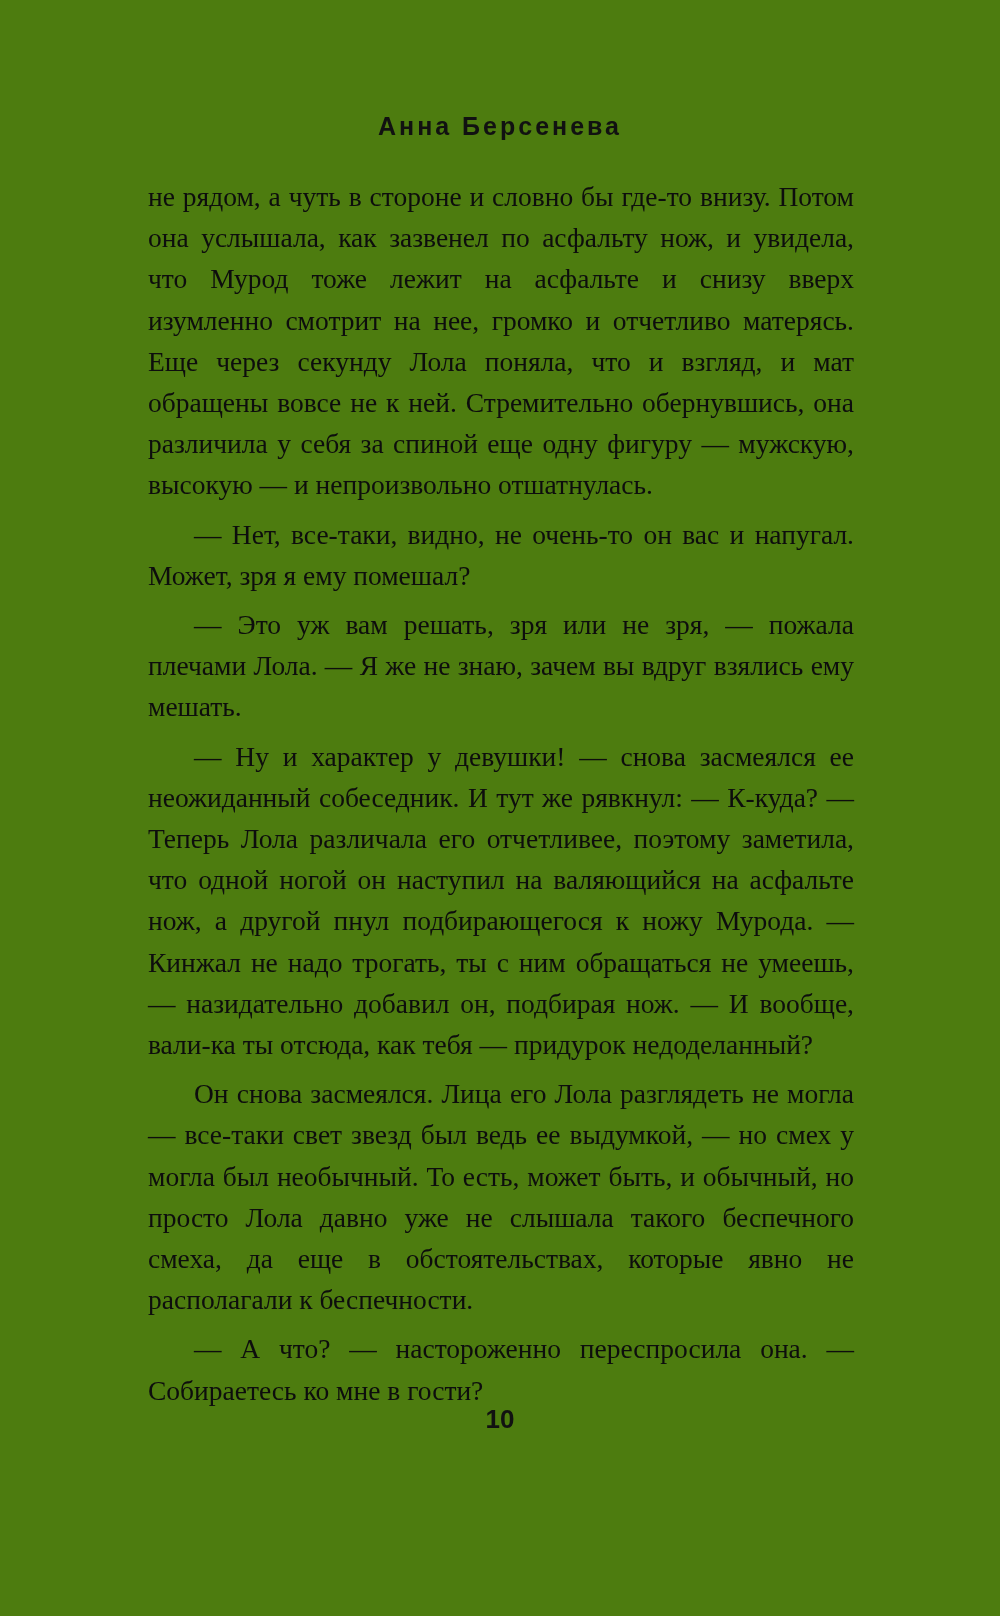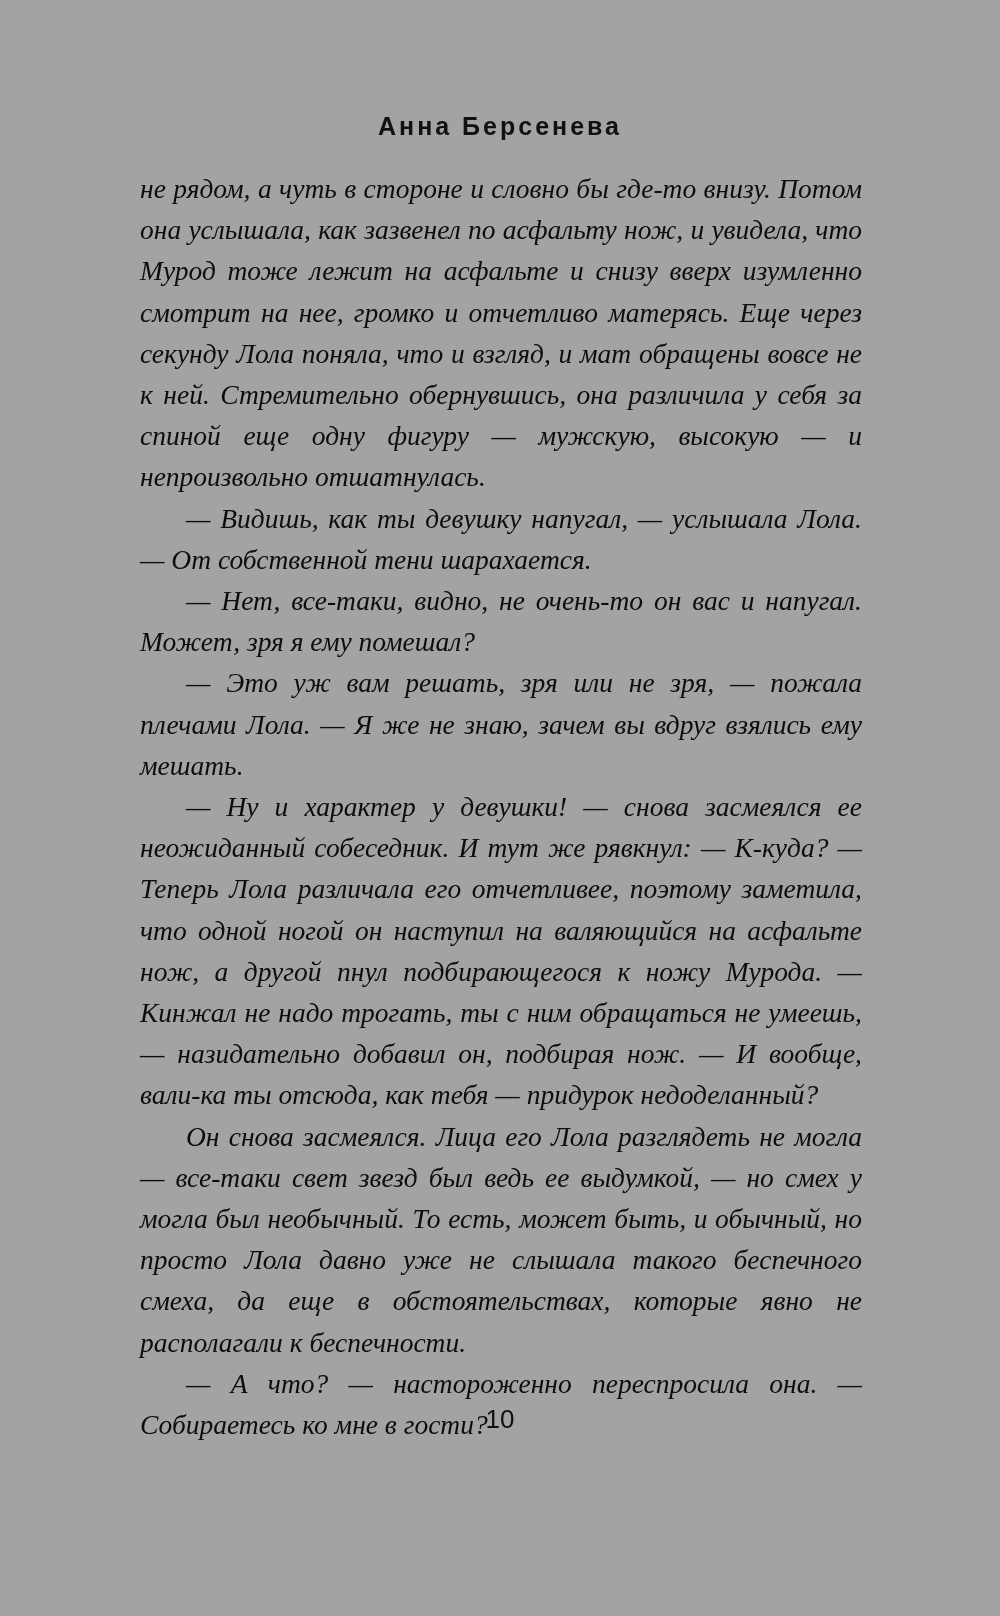--- a/index.html
+++ b/index.html
@@ -5,21 +5,21 @@
   html, body {
     margin: 0;
     padding: 0;
     background: #ffffff;
   }
   .page {
     position: relative;
     width: 1000px;
     height: 1616px;
     margin: 0 auto;
-    background: #a3a3a3;
+    background: #4d7c0f;
     overflow: hidden;
     font-family: "Liberation Serif", "DejaVu Serif", serif;
     color: #111111;
   }
   .running-head {
     position: absolute;
     top: 112px;
     left: 0;
     width: 1000px;
     text-align: center;
@@ -35,49 +35,47 @@
     left: 140px;
     width: 722px;
     font-size: 27.5px;
     line-height: 41.2px;
     text-align: justify;
     text-justify: inter-word;
     hyphens: manual;
     color: #0d0d0d;
   }
   .body-text p {
-    margin: 0;
+    margin: 8px;
     text-indent: 0;
-    font-style: italic;
   }
   .body-text p.indent {
     text-indent: 46px;
   }
   .folio {
     position: absolute;
     top: 1404px;
     left: 0;
     width: 1000px;
     text-align: center;
     font-family: "Liberation Sans", "DejaVu Sans", sans-serif;
     font-size: 26px;
-    font-weight: 400;
+    font-weight: 700;
     color: #111111;
   }
 </style>
 </head>
 <body>
 
 <div class="page">
 
   <div class="running-head">Анна Берсенева</div>
 
   <div class="body-text">
     <p>не рядом, а чуть в стороне и словно бы где-то внизу. Потом она услышала, как зазвенел по асфальту нож, и увидела, что Мурод тоже лежит на асфальте и снизу вверх изумленно смотрит на нее, громко и отчетливо матерясь. Еще через секунду Лола поняла, что и взгляд, и мат обращены вовсе не к ней. Стремительно обернувшись, она различила у себя за спиной еще одну фигуру — мужскую, высокую — и непроизвольно отшатнулась.</p>
-    <p class="indent">— Видишь, как ты девушку напугал, — услышала Лола. — От собственной тени шарахается.</p>
     <p class="indent">— Нет, все-таки, видно, не очень-то он вас и напугал. Может, зря я ему помешал?</p>
     <p class="indent">— Это уж вам решать, зря или не зря, — пожала плечами Лола. — Я же не знаю, зачем вы вдруг взялись ему мешать.</p>
     <p class="indent">— Ну и характер у девушки! — снова засмеялся ее неожиданный собеседник. И тут же рявкнул: — К-куда? — Теперь Лола различала его отчетливее, поэтому заметила, что одной ногой он наступил на валяющийся на асфальте нож, а другой пнул подбирающегося к ножу Мурода. — Кинжал не надо трогать, ты с ним обращаться не умеешь, — назидательно добавил он, подбирая нож. — И вообще, вали-ка ты отсюда, как тебя — придурок недоделанный?</p>
     <p class="indent">Он снова засмеялся. Лица его Лола разглядеть не могла — все-таки свет звезд был ведь ее выдумкой, — но смех у могла был необычный. То есть, может быть, и обычный, но просто Лола давно уже не слышала такого беспечного смеха, да еще в обстоятельствах, которые явно не располагали к беспечности.</p>
     <p class="indent">— А что? — настороженно переспросила она. — Собираетесь ко мне в гости?</p>
   </div>
 
   <div class="folio">10</div>
 
 </div>

